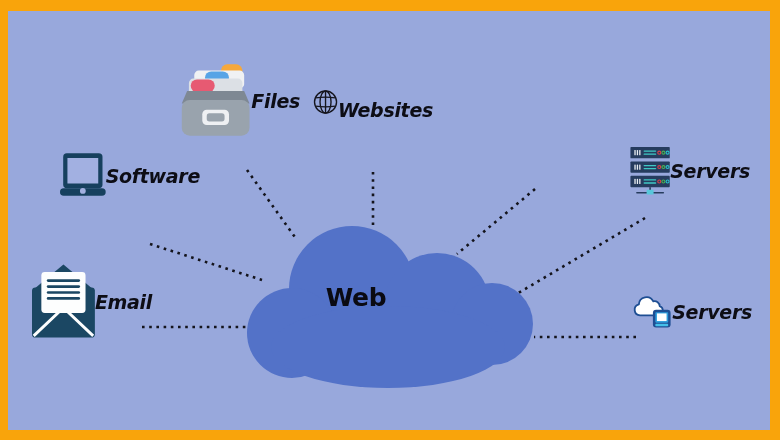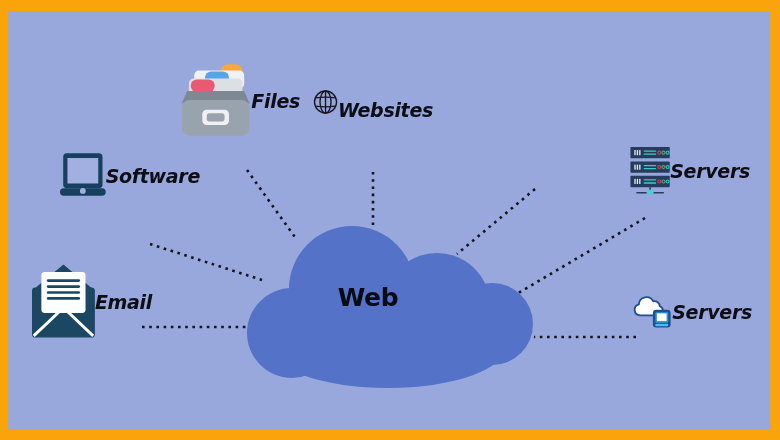--- a/index.html
+++ b/index.html
@@ -11,21 +11,21 @@
   .stage{position:absolute;left:8px;top:11px;width:762px;height:419px;background:#98A8DC;}
   .layer{position:absolute;left:0;top:0;width:780px;height:440px;}
   svg.overlay{position:absolute;left:0;top:0;display:block;}
   .node{position:absolute;display:flex;align-items:center;font-style:italic;}
   .node .label{
     font-weight:bold;color:#0D0D15;font-size:19px;margin-top:3px;
     letter-spacing:-0.3px;white-space:nowrap;line-height:1.1;
   }
   .node svg{display:block;}
   .center-text{
-    position:absolute;left:268px;top:280px;width:200px;text-align:center;
+    position:absolute;left:256px;top:280px;width:200px;text-align:center;
     font-weight:bold;color:#0A0A12;font-size:25px;line-height:1.45;letter-spacing:-0.3px;
   }
 </style>
 </head>
 <body>
 
 <div class="frame">
   <div class="stage"></div>
 
   <div class="layer">

